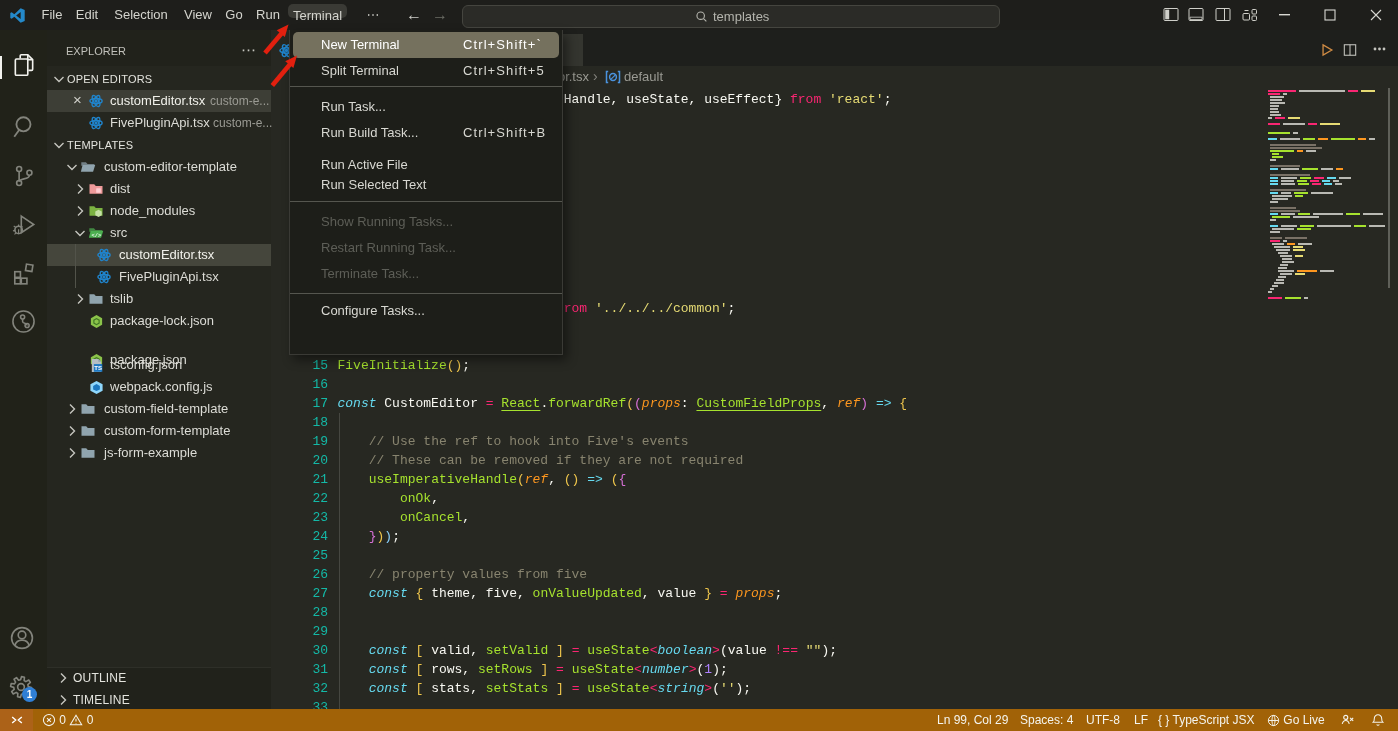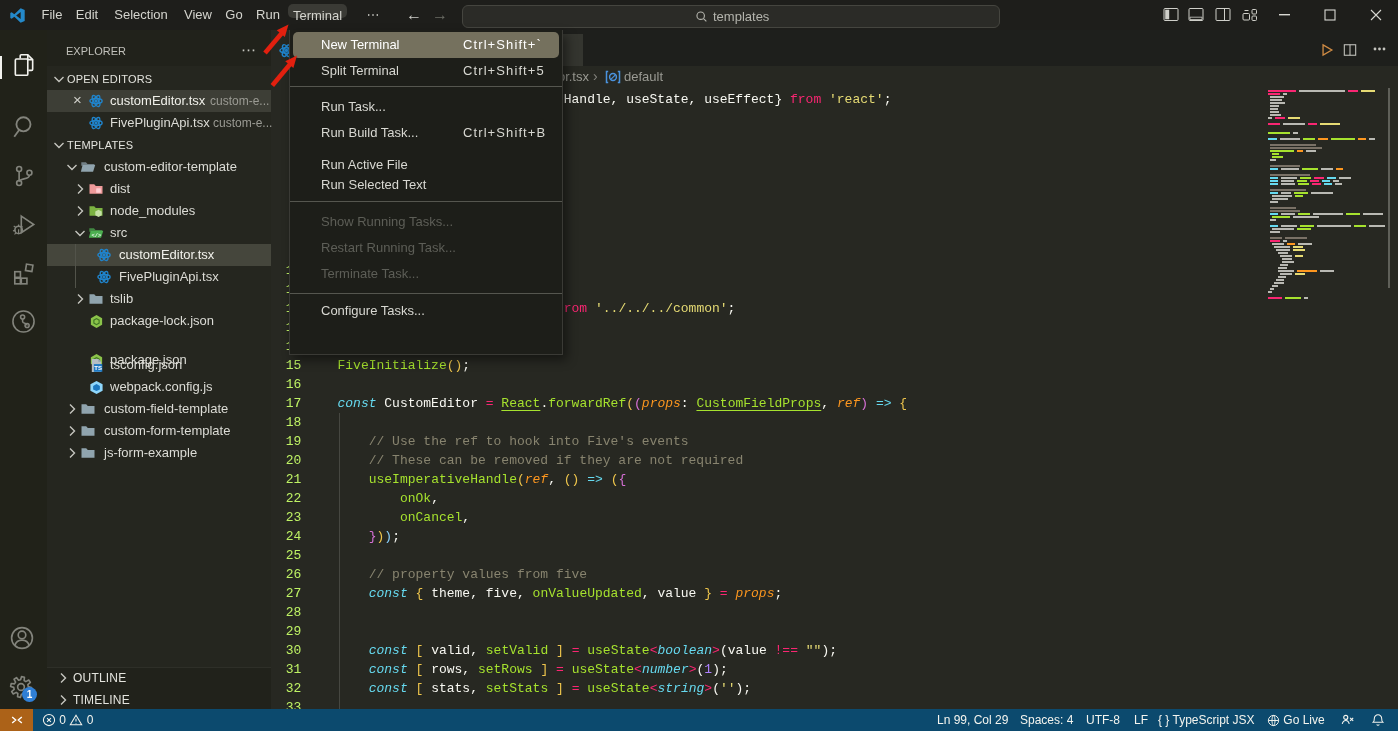--- a/index.html
+++ b/index.html
@@ -7,31 +7,31 @@
 #titlebar{position:absolute;left:0;top:0;width:1398px;height:30px;background:#1e1e1b;color:#d4d4ce;font-size:13px;z-index:30}
 .mi{position:absolute;top:0;height:30px;line-height:30px;text-align:center}
 #activity{position:absolute;left:0;top:30px;width:47px;height:679px;background:#212219;z-index:10}
 #sidebar{position:absolute;left:47px;top:30px;width:224px;height:679px;background:#25261f;z-index:10}
 #sidebar .title{position:absolute;left:0;top:0;width:224px;height:36px;background:#21221b}
 .row{position:absolute;left:0;width:224px;height:22px;line-height:22px;color:#dcdcd6;font-size:13px;white-space:nowrap}
 .sechead{font-weight:normal;font-size:11px;color:#e4e4de;letter-spacing:.2px}
 #editor{position:absolute;left:271px;top:30px;width:1127px;height:679px;background:#272822}
 #tabbar{position:absolute;left:0;top:0;width:1127px;height:36px;background:#1e1f1c}
 #breadcrumb{position:absolute;left:0;top:36px;width:1127px;height:22px;background:#272822;color:#9a9a93;font-size:13px;line-height:22px;white-space:nowrap}
-.ln{position:absolute;left:0;width:45px;height:19px;text-align:center;color:#bef264;font:13px/19px "Liberation Mono",monospace}
+.ln{position:absolute;left:12px;width:45px;height:19px;text-align:right;color:#14b8a6;font:13px/19px "Liberation Mono",monospace}
 .cl{position:absolute;left:66.5px;height:19px;white-space:pre;font:13px/19px "Liberation Mono",monospace;color:#f8f8f2}
 .tk-w{color:#f8f8f2}.tk-k{color:#f92672}.tk-s{color:#e6db74}.tk-f{color:#a6e22e}.tk-t{color:#a6e22e}.tk-c{color:#88846f}.tk-b{color:#66d9ef}.tk-p{color:#fd971f}.tk-n{color:#ae81ff}.tk-g{color:#eec54c}.tk-o{color:#d670d6}.tk-u{color:#87cefa}
 .tk-b,.tk-p{font-style:italic}
 .tk-t{text-decoration:underline;text-underline-offset:3px;text-decoration-thickness:1px}
 #menu{position:absolute;left:288.5px;top:30px;width:274px;height:324.5px;background:#1d1e19;border:1px solid #3a3a35;border-top:none;box-shadow:4px 5px 10px rgba(0,0,0,.45);color:#d8d8d2;font-size:13px;z-index:40}
 .mitem{position:absolute;left:3.5px;width:266px;height:26px;line-height:26px;border-radius:5px}
 .mlabel{position:absolute;left:28px;white-space:nowrap}
 .mshort{position:absolute;left:170px;white-space:nowrap;letter-spacing:1.1px}
 .msep{position:absolute;left:0;width:272px;height:1px;background:#55564f}
-#status{position:absolute;left:0;top:709px;width:1398px;height:22px;background:#0c4a6e;color:#f4f4ee;font-size:12px;line-height:22px;z-index:30}
+#status{position:absolute;left:0;top:709px;width:1398px;height:22px;background:#a16207;color:#f4f4ee;font-size:12px;line-height:22px;z-index:30}
 .st{position:absolute;top:0;height:22px;white-space:nowrap}
 </style></head><body>
 <div id="root">
 
 <div id="titlebar">
   <svg class="abs" style="left:10px;top:8px" width="15" height="15" viewBox="0 0 100 100">
         <path fill="#2489ca" d="M71 2 29 42 11 28 2 33v34l9 5 18-14 42 40 27-12V14zM71 27v46L41 50z"></path>
       </svg>
   <div class="mi" style="left:38px;width:28px">File</div>
   <div class="mi" style="left:72px;width:30px">Edit</div>

